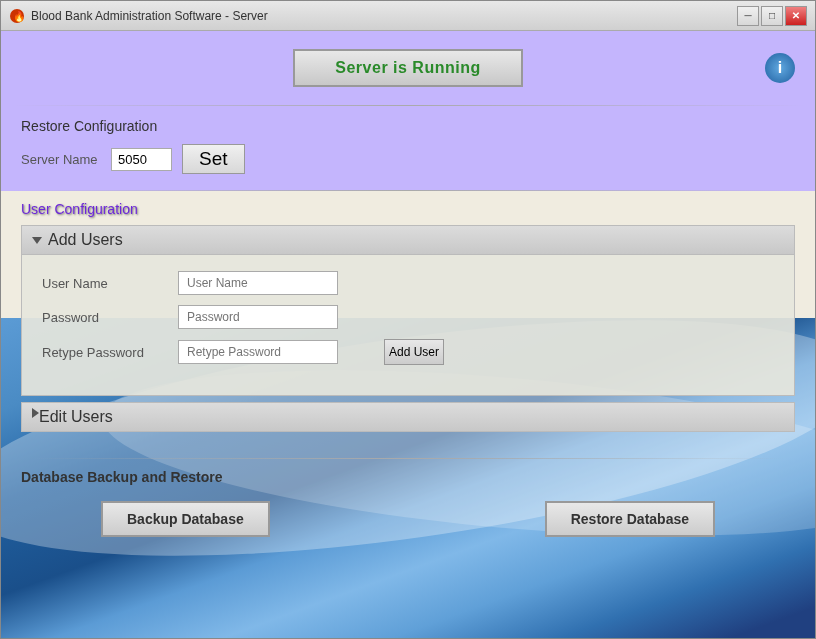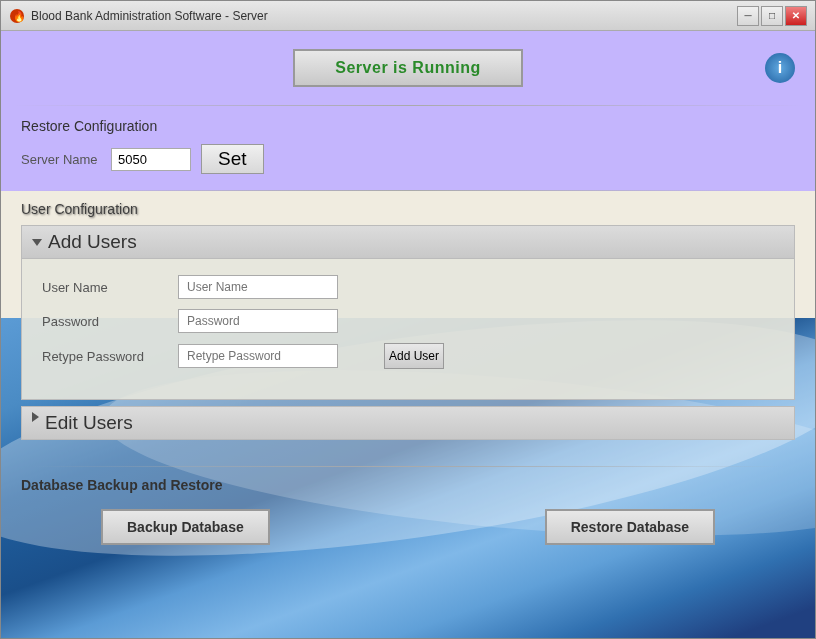--- a/index.html
+++ b/index.html
@@ -191,42 +191,42 @@
 
     .config-label {
       color: #555;
       min-width: 80px;
     }
 
     .config-input {
       border: 1px solid #aaa;
       background: white;
       padding: 3px 6px;
-      width: 80px;
+      width: 61px;
       font-size: 13px;
     }
 
     .set-btn {
       background: linear-gradient(to bottom, #f0f0f0, #d8d8d8);
       border: 1px solid #999;
       padding: 3px 16px;
       cursor: pointer;
       font-size: 19px;
     }
 
     
     .user-config-section {
       position: relative;
       z-index: 1;
       padding: 10px 20px;
     }
 
     .section-title-wave {
       font-size: 14px;
-      color: #404040;
+      color: #6d28d9;
       margin-bottom: 8px;
       text-shadow: 1px 1px 2px rgba(0,0,0,0.5);
     }
 
     
     .collapsible-panel {
       background: rgba(230, 230, 220, 0.92);
       border: 1px solid #bbb;
       margin-bottom: 6px;
     }
@@ -238,42 +238,42 @@
       align-items: center;
       gap: 6px;
       cursor: pointer;
       border-bottom: 1px solid #bbb;
     }
 
     .panel-header-collapsed {
       background: linear-gradient(to bottom, #dcdcdc, #c8c8c8);
       padding: 5px 10px;
       display: flex;
-      gap: 6px;
+      gap: 0;
       cursor: pointer;
     }
 
     .triangle-down {
       width: 0;
       height: 0;
       border-left: 5px solid transparent;
       border-right: 5px solid transparent;
       border-top: 7px solid #555;
     }
 
     .triangle-right {
       width: 0;
       height: 0;
       border-top: 5px solid transparent;
       border-bottom: 5px solid transparent;
       border-left: 7px solid #555;
     }
 
     .panel-title {
-      font-size: 19px;
+      font-size: 16px;
       color: #333;
     }
 
     .panel-content {
       padding: 16px 20px 20px;
     }
 
     .form-row {
       display: flex;
       align-items: center;

